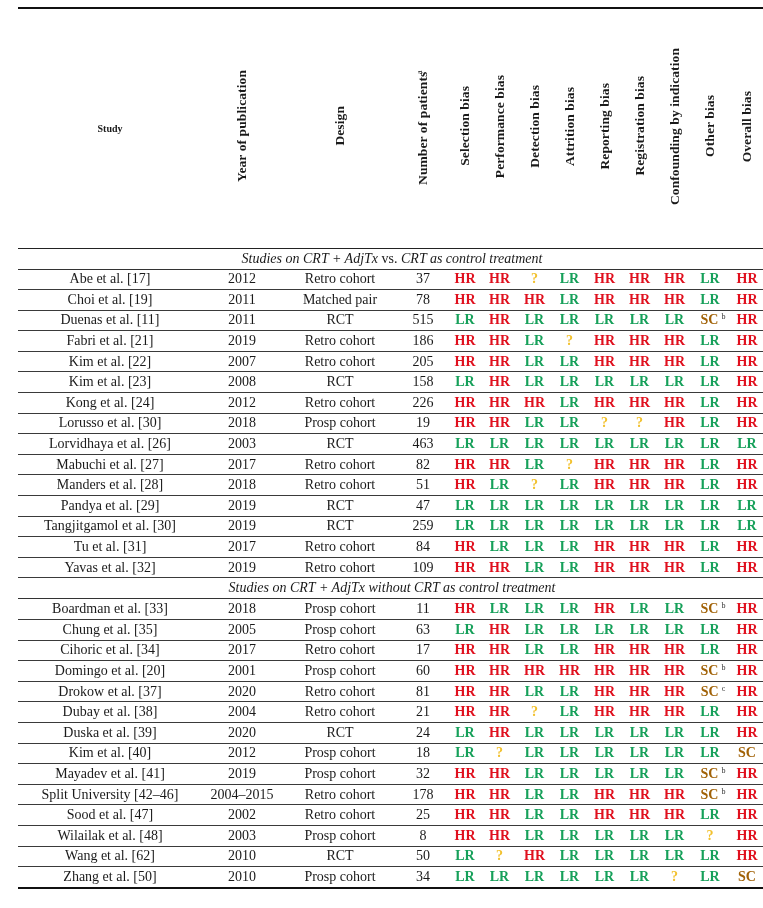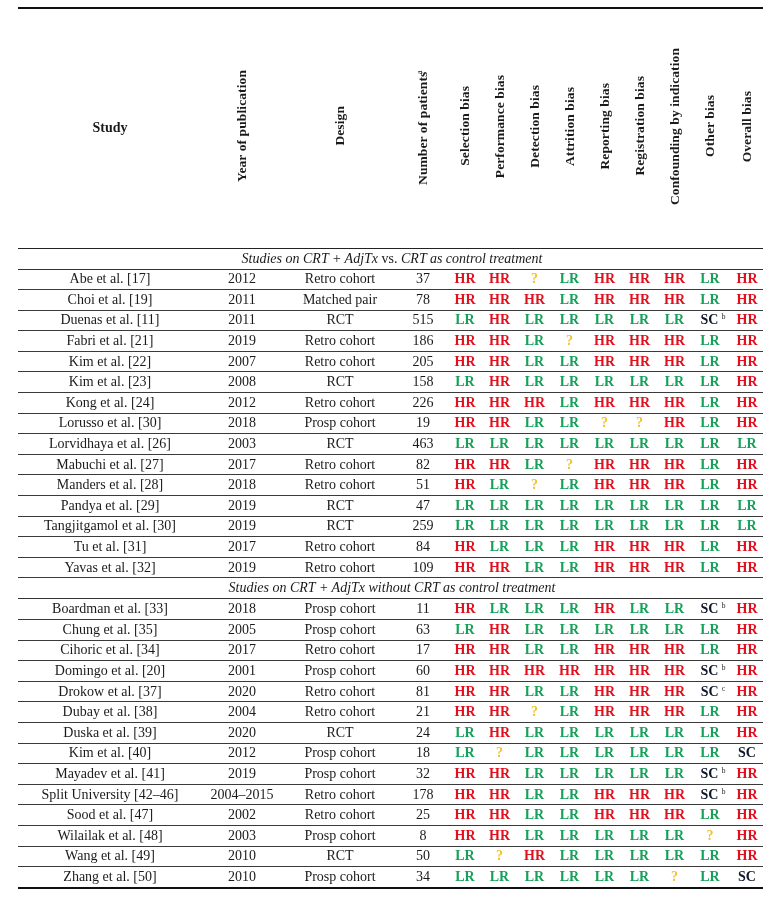--- a/index.html
+++ b/index.html
@@ -5,30 +5,30 @@
   html, body { margin: 0; padding: 0; background: #ffffff; }
   body { width: 763px; height: 908px; position: relative; overflow: hidden;
          font-family: "Liberation Serif", "DejaVu Serif", serif; color: #1a1a1a; }
   #tbl { position: absolute; left: 18px; top: 7px; width: 728px; border-collapse: collapse;
          border-top: 2px solid #111; border-bottom: 2px solid #111; table-layout: fixed; }
   #tbl th, #tbl td { padding: 0; text-align: center; vertical-align: middle; }
   #tbl thead tr { height: 240px; }
   #tbl thead th { font-weight: bold; font-size: 14px; border-bottom: 1.5px solid #222; }
   .vert { writing-mode: vertical-rl; transform: rotate(180deg); white-space: nowrap;
           display: inline-block; font-size: 13.5px; font-weight: bold; letter-spacing: 0.1px; }
-  .study-h { font-size: 14px; font-weight: bold; }
+  .study-h { font-size: 10px; font-weight: bold; }
   .sup { font-size: 8px; vertical-align: top; position: relative; top: -2px; margin-left: 2px; font-weight: normal; }
   #tbl tbody tr.section td { font-style: italic; font-size: 14px; height: 20px;
           border-bottom: 1.5px solid #333; text-align: center; }
   #tbl tbody tr.row td { height: 19.6px; font-size: 14px; border-bottom: 1.5px solid #3a3a3a; white-space: nowrap; }
   #tbl tbody tr.row:last-child td { border-bottom: none; }
   .rk { font-weight: bold; font-size: 14px; font-family: "Liberation Serif", serif; }
   .HR { color: #e0101e; }
   .LR { color: #16a05a; }
-  .SC { color: #0f172a; }
+  .SC { color: #a16207; }
   .Q  { color: #f2c12e; }
   .fn { font-size: 8px; color: #333; margin-left: 3px; vertical-align: top; position: relative; top: 0px; font-weight: normal; }
 </style>
 </head>
 <body>
 
 <table id="tbl">
   <colgroup>
     <col style="width:184px">
     <col style="width:80px">
@@ -467,21 +467,21 @@
         <td><span class="rk HR">HR</span></td>
         <td><span class="rk LR">LR</span></td>
         <td><span class="rk LR">LR</span></td>
         <td><span class="rk LR">LR</span></td>
         <td><span class="rk LR">LR</span></td>
         <td><span class="rk LR">LR</span></td>
         <td><span class="rk Q">?</span></td>
         <td><span class="rk HR">HR</span></td>
       </tr>
       <tr class="row">
-        <td>Wang et al. [49]</td>
+        <td>Wang et al. [62]</td>
         <td>2010</td>
         <td>RCT</td>
         <td>50</td>
         <td><span class="rk LR">LR</span></td>
         <td><span class="rk Q">?</span></td>
         <td><span class="rk HR">HR</span></td>
         <td><span class="rk LR">LR</span></td>
         <td><span class="rk LR">LR</span></td>
         <td><span class="rk LR">LR</span></td>
         <td><span class="rk LR">LR</span></td>

